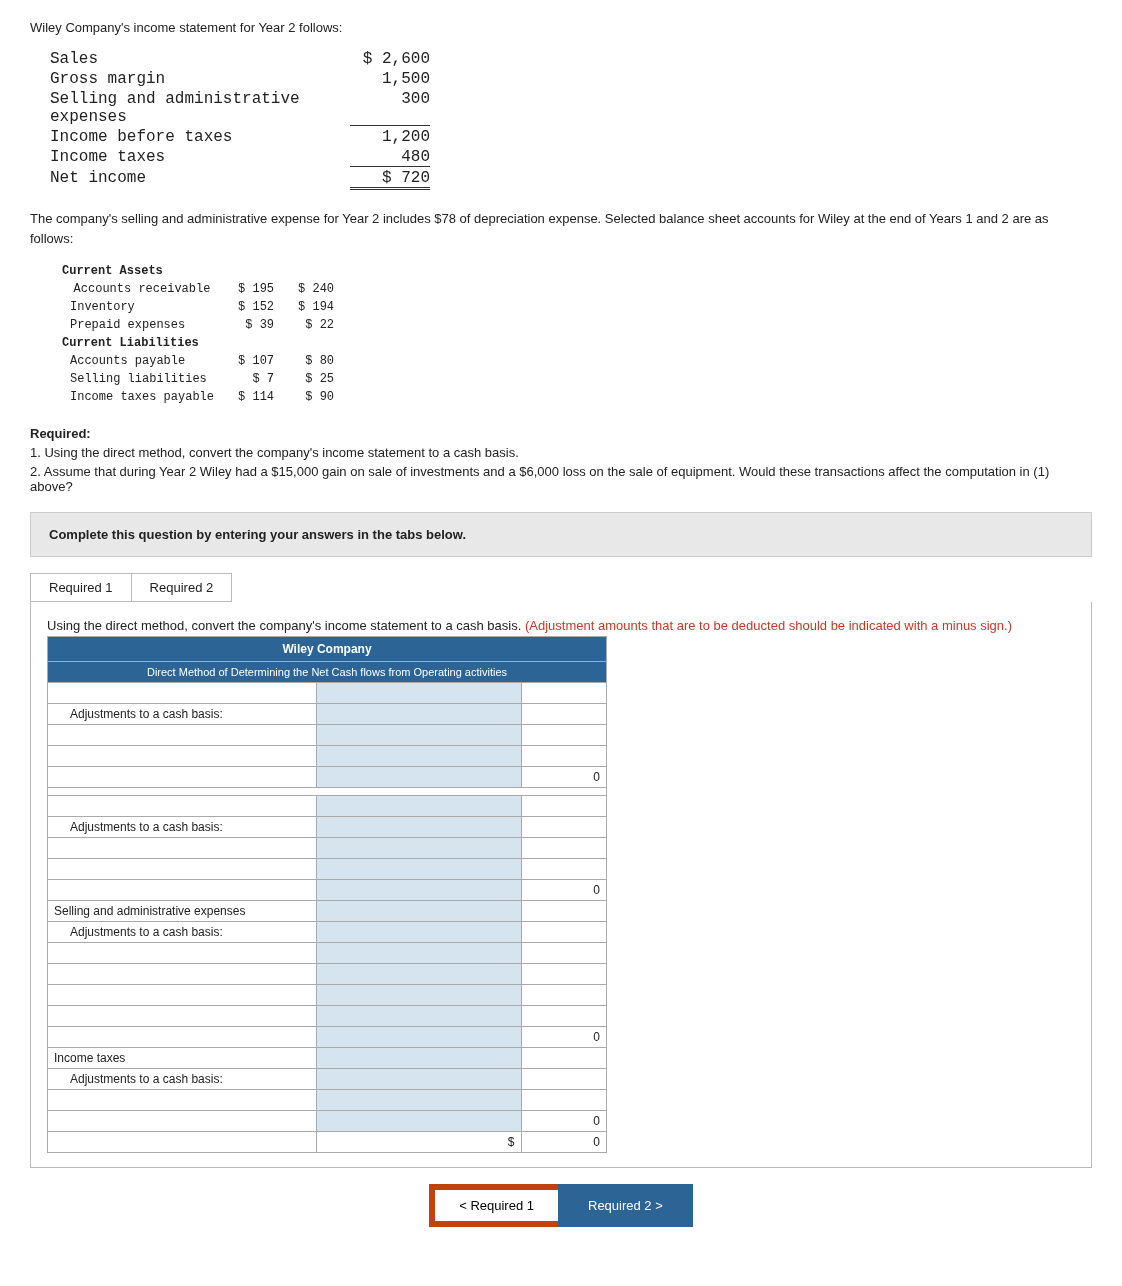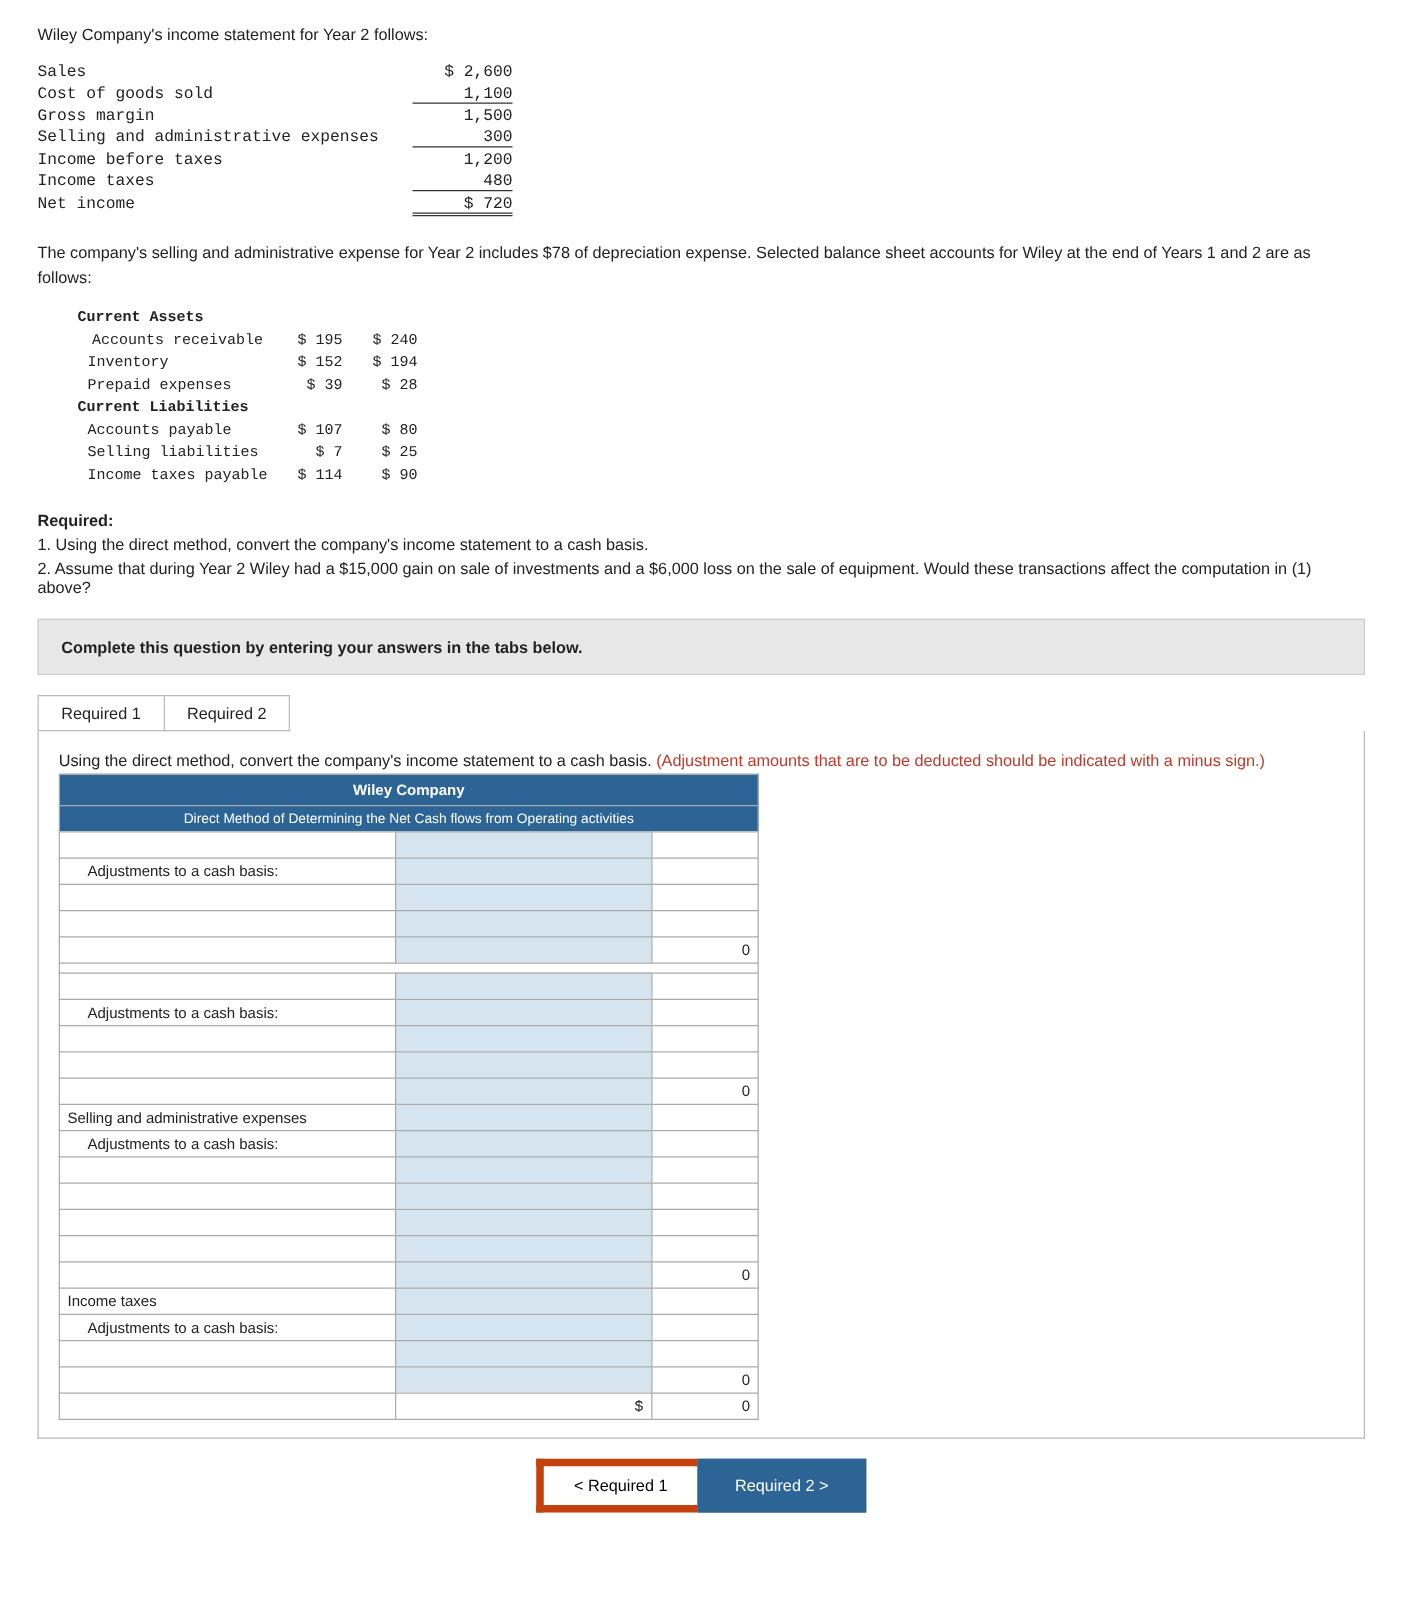--- a/index.html
+++ b/index.html
@@ -11,21 +11,22 @@
       padding: 20px 30px;
       width: 1122px;
       min-height: 1286px;
     }
     .page-title {
       font-size: 13px;
       margin-bottom: 14px;
     }
     .income-statement {
       font-family: 'Courier New', monospace;
-      font-size: 13px;
+      font-size: 16px;
+      margin-left: 20px;
       margin-bottom: 18px;
     }
     .income-row {
       display: flex;
       justify-content: space-between;
       padding: 1px 0;
       width: 380px;
     }
     .income-row.underline .amount {
       border-bottom: 1px solid #333;
@@ -173,24 +174,20 @@
 </head>
 <body>
 
 <p class="page-title">Wiley Company's income statement for Year 2 follows:</p>
 
 <div class="income-statement">
   <div class="income-row">
     <span class="label">Sales</span>
     <span class="amount">$ 2,600</span>
   </div>
-  <div class="income-row underline">
-    <span class="label">Cost of goods sold</span>
-    <span class="amount">1,100</span>
-  </div>
   <div class="income-row">
     <span class="label">Gross margin</span>
     <span class="amount">1,500</span>
   </div>
   <div class="income-row underline">
     <span class="label">Selling and administrative expenses</span>
     <span class="amount">300</span>
   </div>
   <div class="income-row">
     <span class="label">Income before taxes</span>
@@ -219,21 +216,21 @@
     <td>$ 240</td>
   </tr>
   <tr class="data-row">
     <td style="padding-left:20px;">Inventory</td>
     <td>$ 152</td>
     <td>$ 194</td>
   </tr>
   <tr class="data-row">
     <td style="padding-left:20px;">Prepaid expenses</td>
     <td>$ 39</td>
-    <td>$ 28</td>
+    <td>$ 22</td>
   </tr>
   <tr>
     <td colspan="3" class="section-header">Current Liabilities</td>
   </tr>
   <tr class="data-row">
     <td style="padding-left:20px;">Accounts payable</td>
     <td>$ 107</td>
     <td>$ 80</td>
   </tr>
   <tr class="data-row">

